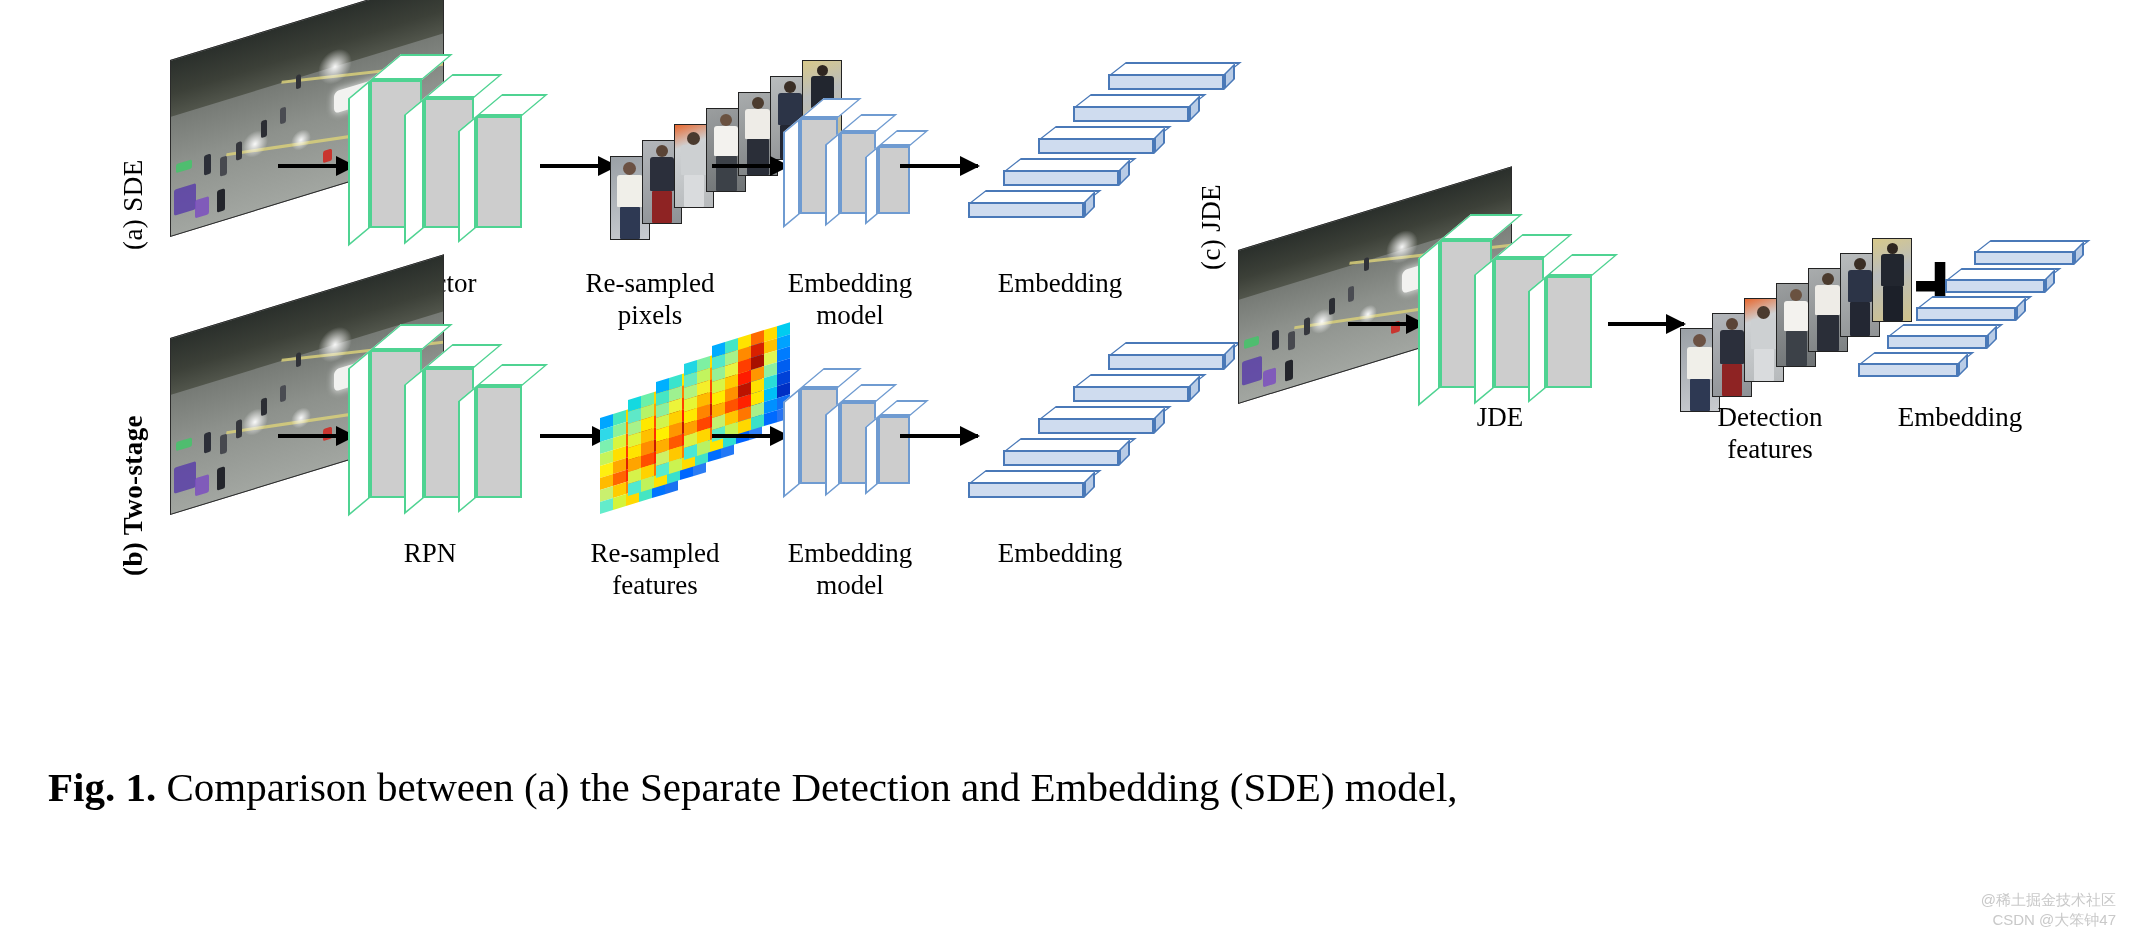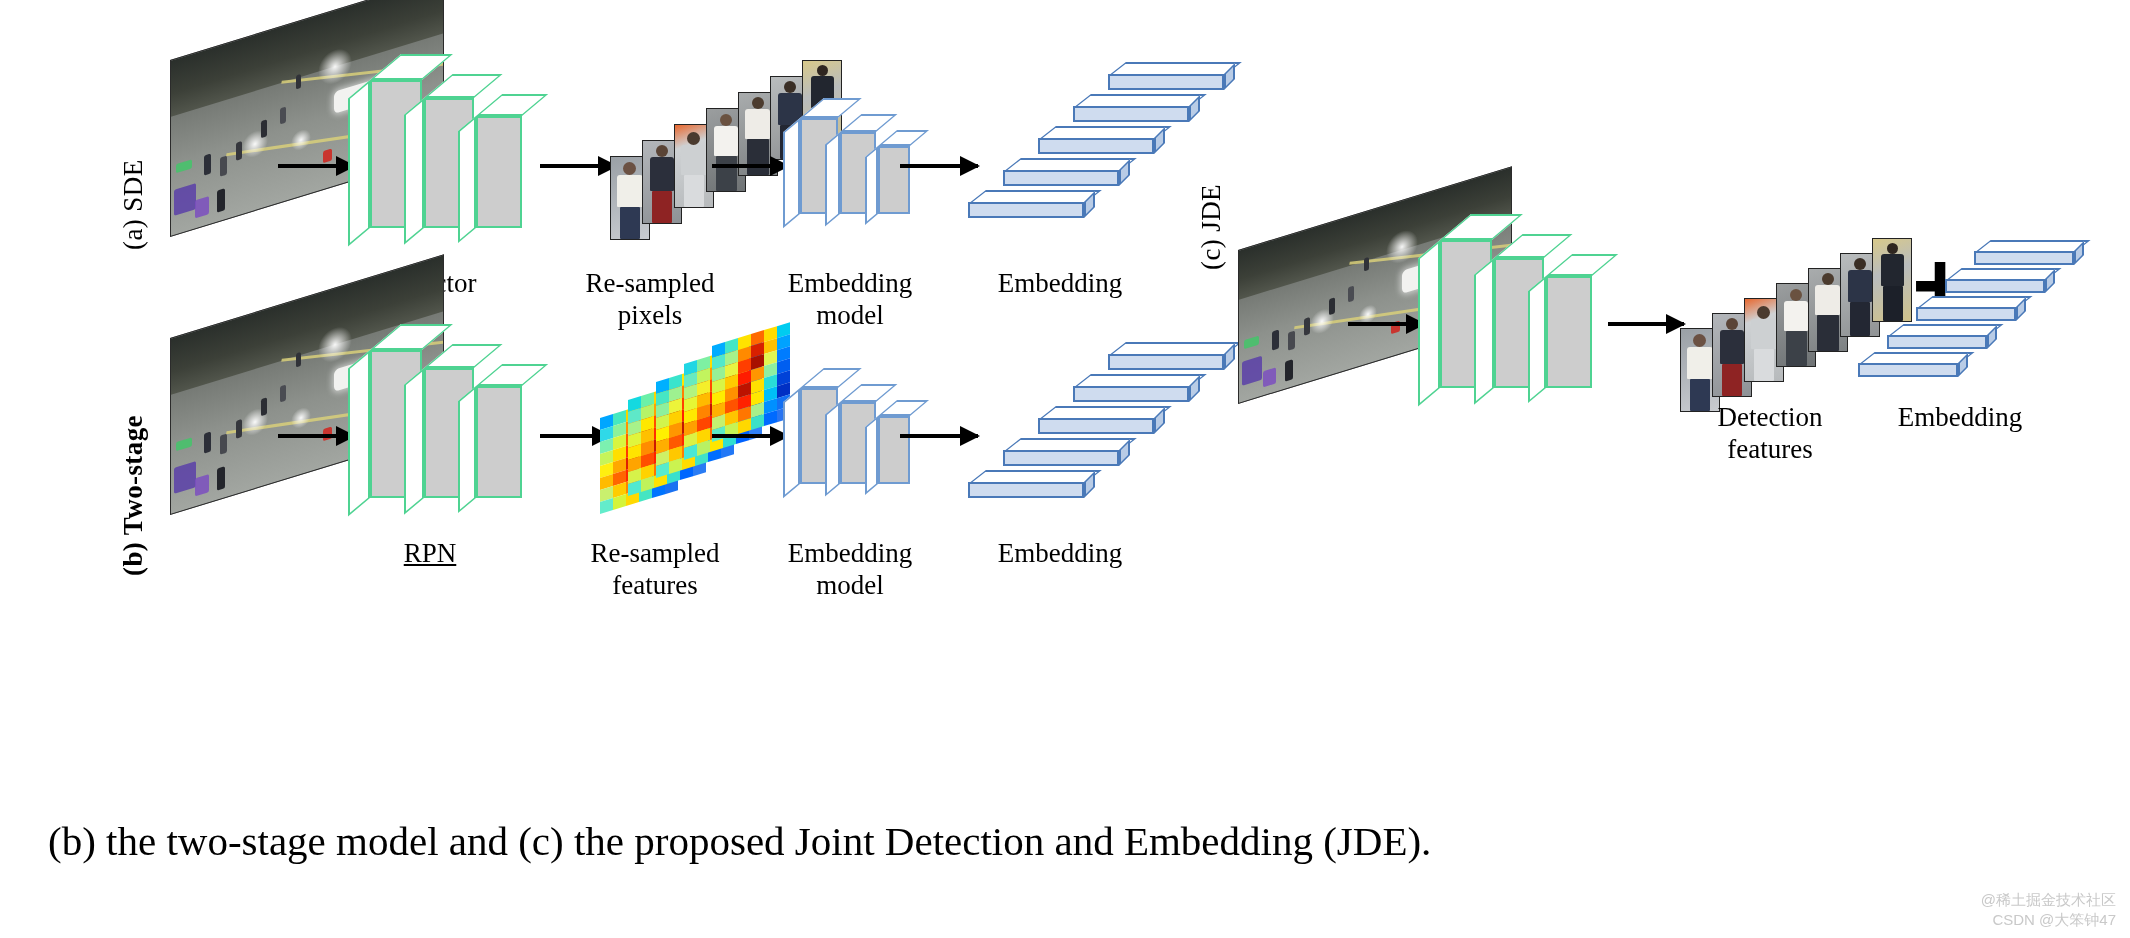--- a/index.html
+++ b/index.html
@@ -283,21 +283,21 @@
       <div class="top" style="left:0;top:-24px;width:50px;height:24px;"></div>
       <div class="side" style="left:-20px;top:0;width:20px;height:130px;"></div>
       <div class="face"></div>
     </div>
     <div class="slab" style="left:126px;top:48px;width:46px;height:112px;">
       <div class="top" style="left:0;top:-22px;width:46px;height:22px;"></div>
       <div class="side" style="left:-18px;top:0;width:18px;height:112px;"></div>
       <div class="face"></div>
     </div>
   </div>
-  <div class="blabel" style="left:300px;top:538px;width:260px;text-decoration:underline;">RPN</div>
+  <div class="blabel" style="left:300px;top:538px;width:260px;">RPN</div>
 
   <div class="arrow" style="left:540px;top:434px;width:70px;"></div>
 
   <div class="heats" style="left:600px;top:330px;width:230px;height:190px;">
     <div class="sheet" style="left:0px;top:88px;width:78px;height:96px;grid-template-columns:repeat(6,1fr);grid-template-rows:repeat(8,1fr);">
       <i style="background:#00a6ff"></i>
         <i style="background:#45e8c0"></i>
         <i style="background:#f5d400"></i>
         <i style="background:#ff7b00"></i>
         <i style="background:#ffe000"></i>
@@ -639,20 +639,21 @@
       <div class="top" style="left:0;top:-24px;width:50px;height:24px;"></div>
       <div class="side" style="left:-20px;top:0;width:20px;height:130px;"></div>
       <div class="face"></div>
     </div>
     <div class="slab" style="left:126px;top:48px;width:46px;height:112px;">
       <div class="top" style="left:0;top:-22px;width:46px;height:22px;"></div>
       <div class="side" style="left:-18px;top:0;width:18px;height:112px;"></div>
       <div class="face"></div>
     </div>
   </div>
+  <div class="blabel" style="left:1370px;top:402px;width:260px;">JDE</div>
 
   <div class="arrow" style="left:1608px;top:322px;width:76px;"></div>
 
   <div class="crops" style="left:1680px;top:230px;width:220px;height:180px;">
     <div class="crop" style="left:0px;top:98px;width:38px;height:82px;">
       <div class="bg" style="background:linear-gradient(160deg,#9aa0a6,#c9ccd0);"></div>
       <div class="head" style="left:12px;top:5px;width:13px;height:13px;background:#6b5143;"></div>
       <div class="torso" style="left:6px;top:18px;width:26px;height:32px;background:#f0efe9;"></div>
       <div class="legs" style="left:9px;top:50px;width:20px;height:32px;background:#2e3953;"></div>
     </div>
@@ -721,22 +722,21 @@
     </div>
     <div class="bar" style="left:0px;top:112px;width:100px;height:16px;">
       <div class="top" style="height:13px;"></div>
       <div class="front" style="left:0;top:11px;width:100px;height:14px;"></div>
       <div class="right" style="left:100px;top:11px;width:10px;height:14px;"></div>
     </div>
   </div>
   <div class="blabel" style="left:1830px;top:402px;width:260px;">Embedding</div>
 
   <div class="caption">
-    <br>
-    <span>(b) the two-stage model and (c) the proposed Joint Detection and Embedding (JDE).</span>
+    <span><b>Fig. 1.</b><span> Comparison between (a) the Separate Detection and Embedding (SDE) model,</span></span><br>
   </div>
 
   <div class="wm">
     <div>@稀土掘金技术社区</div>
     <div>CSDN @大笨钟47</div>
   </div>
 
 </div>
 
 </body></html>

